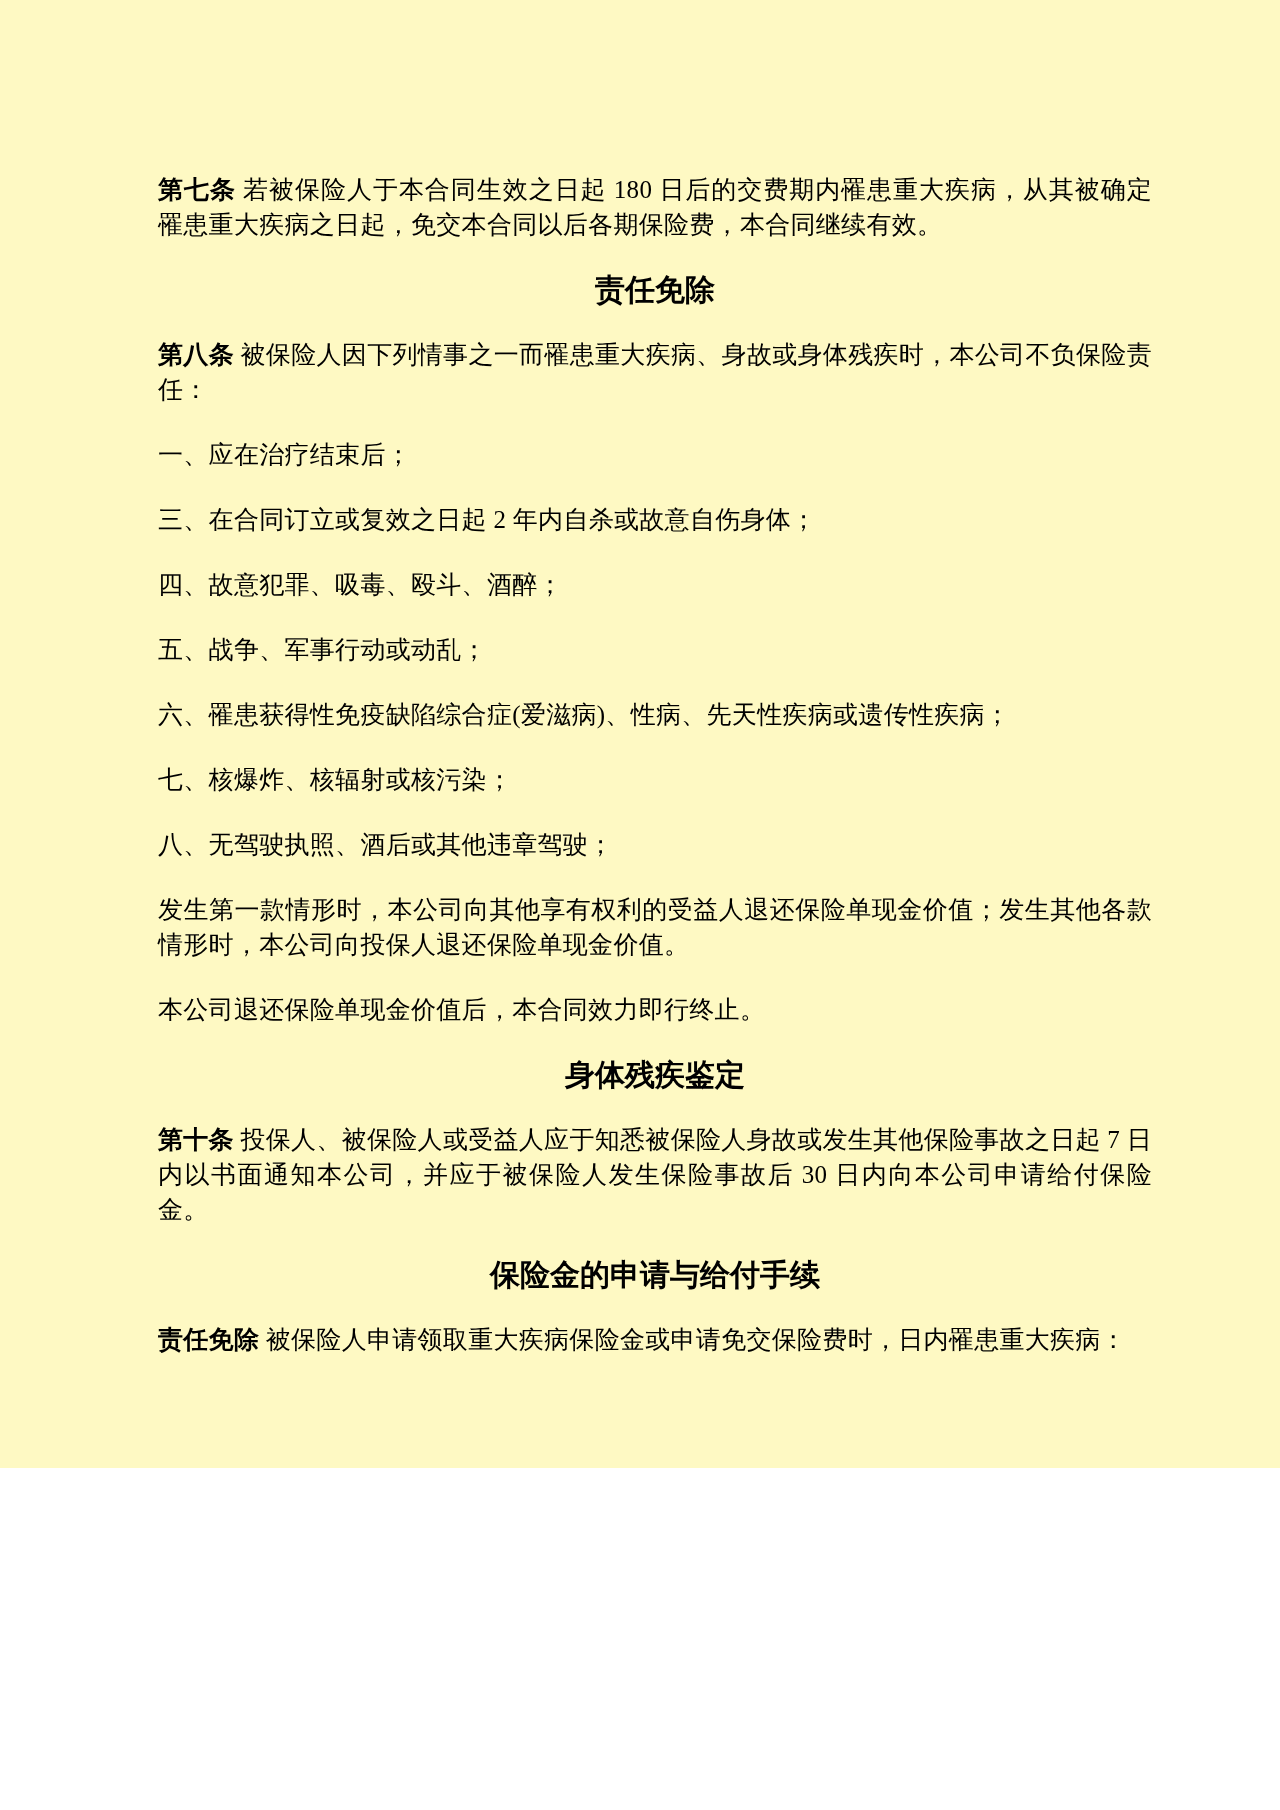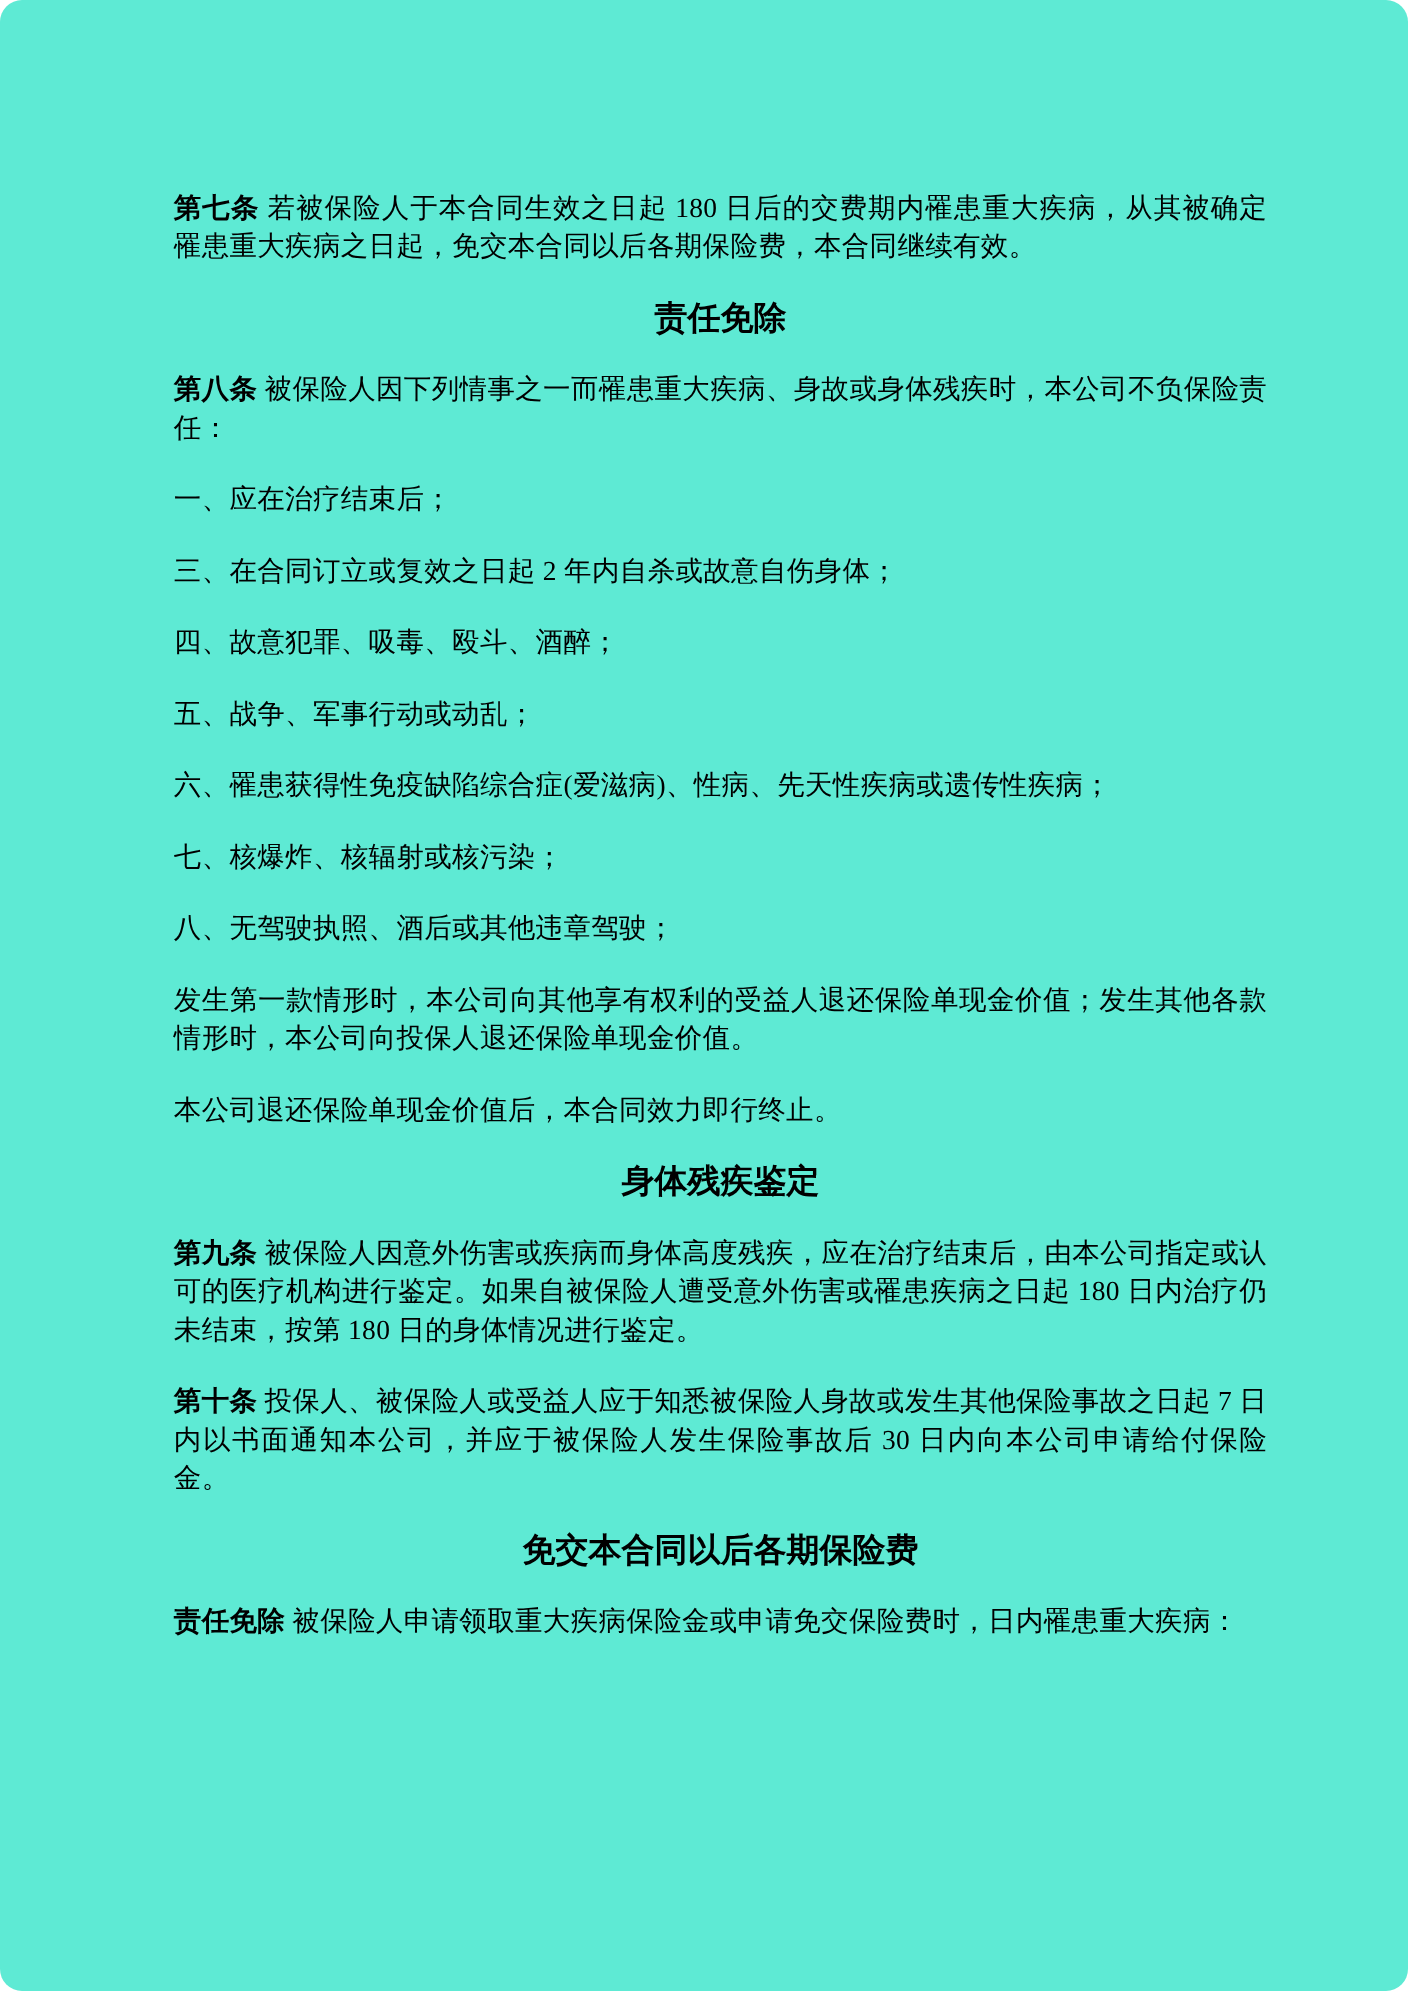--- a/index.html
+++ b/index.html
@@ -8,24 +8,23 @@
     background: #ffffff;
   }
   body {
     width: 1280px;
     height: 1810px;
     overflow: hidden;
   }
   .page {
     box-sizing: border-box;
     width: 1280px;
-    height: 1810px;
+    height: 1468px;
     padding: 172px 128px 0 158px;
-    background: #5eead4;
-    border-radius: 20px;
+    background: #fef9c3;
   }
   .para {
     font-family: "Liberation Serif", "DejaVu Serif", serif;
     font-size: 25px;
     line-height: 35px;
     color: #000000;
     margin: 0 0 30px 0;
     text-align: justify;
     letter-spacing: 0.3px;
   }
@@ -54,18 +53,17 @@
       <p class="para list-item">一、应在治疗结束后；</p>
       <p class="para list-item">三、在合同订立或复效之日起 2 年内自杀或故意自伤身体；</p>
       <p class="para list-item">四、故意犯罪、吸毒、殴斗、酒醉；</p>
       <p class="para list-item">五、战争、军事行动或动乱；</p>
       <p class="para list-item">六、罹患获得性免疫缺陷综合症(爱滋病)、性病、先天性疾病或遗传性疾病；</p>
       <p class="para list-item">七、核爆炸、核辐射或核污染；</p>
       <p class="para list-item">八、无驾驶执照、酒后或其他违章驾驶；</p>
       <p class="para">发生第一款情形时，本公司向其他享有权利的受益人退还保险单现金价值；发生其他各款情形时，本公司向投保人退还保险单现金价值。</p>
       <p class="para">本公司退还保险单现金价值后，本合同效力即行终止。</p>
       <h3 class="sec-heading">身体残疾鉴定</h3>
-      <p class="para"><strong class="art-label">第九条</strong> <span>被保险人因意外伤害或疾病而身体高度残疾，应在治疗结束后，由本公司指定或认可的医疗机构进行鉴定。如果自被保险人遭受意外伤害或罹患疾病之日起 180 日内治疗仍未结束，按第 180 日的身体情况进行鉴定。</span></p>
       <p class="para"><strong class="art-label">第十条</strong> <span>投保人、被保险人或受益人应于知悉被保险人身故或发生其他保险事故之日起 7 日内以书面通知本公司，并应于被保险人发生保险事故后 30 日内向本公司申请给付保险金。</span></p>
-      <h3 class="sec-heading">免交本合同以后各期保险费</h3>
+      <h3 class="sec-heading">保险金的申请与给付手续</h3>
       <p class="para"><strong class="art-label">责任免除</strong> <span>被保险人申请领取重大疾病保险金或申请免交保险费时，日内罹患重大疾病：</span></p>
     </div>
 </main>
 
 </body></html>

